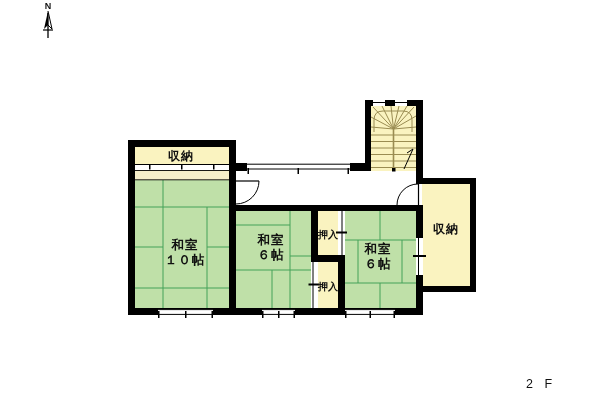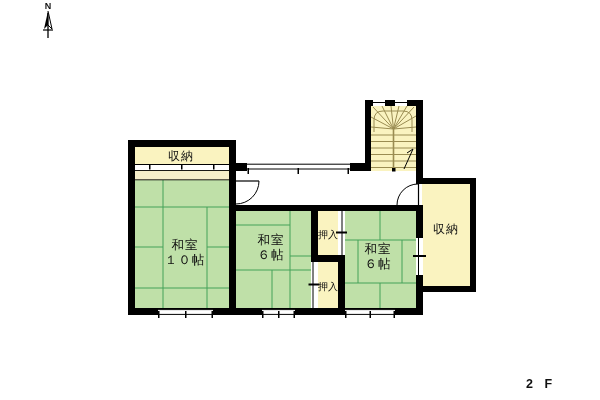--- a/index.html
+++ b/index.html
@@ -1,25 +1,25 @@
 <!DOCTYPE html>
 <html><head>
 <meta charset="utf-8">
 <style>
   html,body{margin:0;padding:0;background:#fff;}
   #plan{position:relative;width:600px;height:400px;background:#fff;overflow:hidden;
         font-family:"Liberation Sans",sans-serif;}
   #plan svg{position:absolute;left:0;top:0;}
   .label{position:absolute;transform:translate(-50%,-50%);text-align:center;
-         font-weight:400;font-size:12.5px;color:#101010;line-height:1.18;
+         font-weight:700;font-size:12.5px;color:#101010;line-height:1.18;
          white-space:nowrap;letter-spacing:1px;}
   .label span{display:block;}
   .label.small{font-size:10px;letter-spacing:0;text-align:center;}
   .label.compass{font-size:9px;font-weight:700;letter-spacing:0;}
-  .label.floor{font-size:12.5px;letter-spacing:4px;font-weight:700;}
+  .label.floor{font-size:12.5px;letter-spacing:4px;font-weight:400;}
 </style>
 </head>
 <body>
 
 <div id="plan">
 
 <svg width="600" height="400" viewBox="0 0 600 400">
 
   <g>
     <rect x="371" y="106" width="45" height="65" fill="#faf3c0"></rect>

